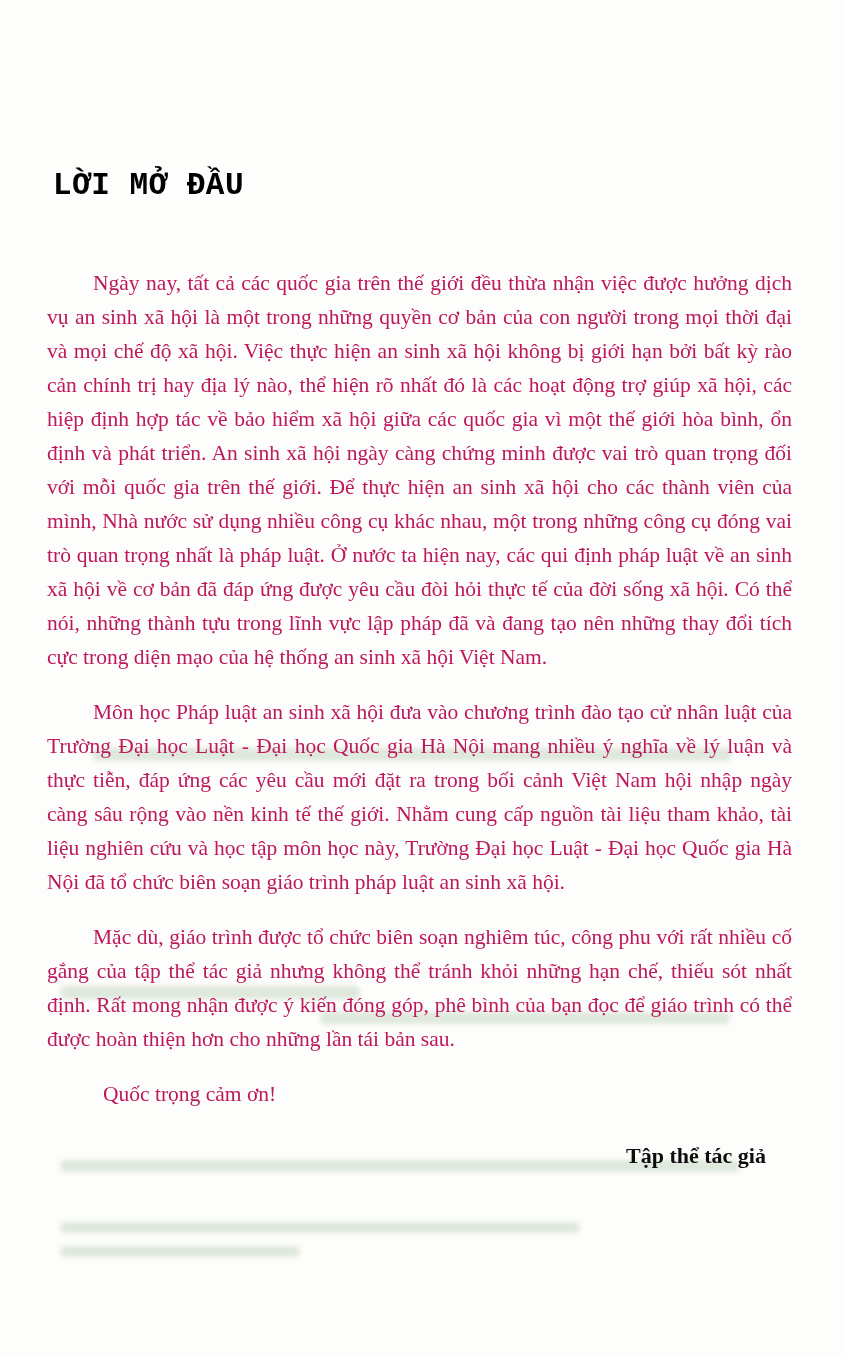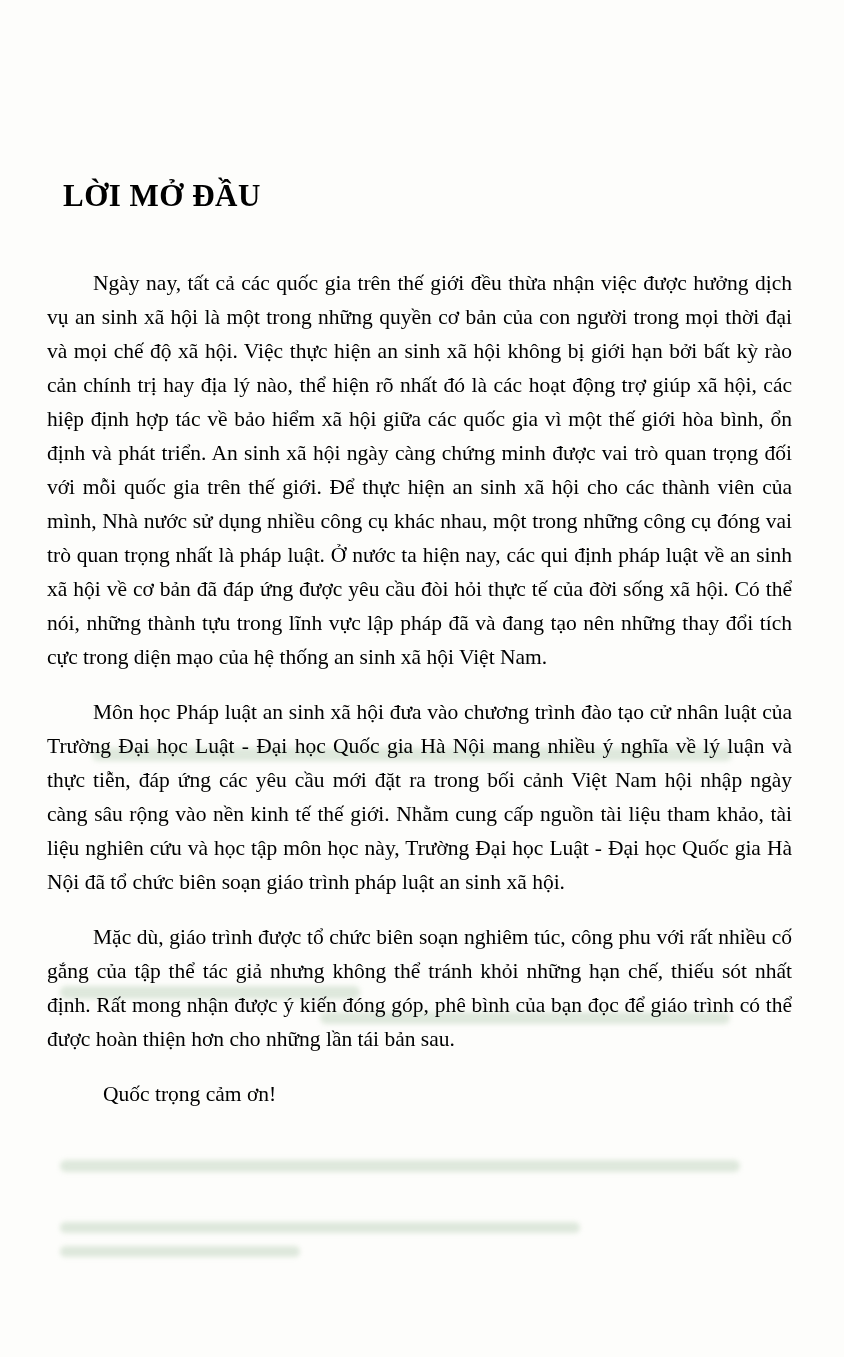--- a/index.html
+++ b/index.html
@@ -28,42 +28,42 @@
   .g2 { left: 60px;  top: 986px;  width: 300px; height: 13px; }
   .g3 { left: 320px; top: 1012px; width: 410px; height: 12px; }
   .g4 { left: 60px;  top: 1160px; width: 680px; height: 12px; }
   .g5 { left: 60px;  top: 1222px; width: 520px; height: 11px; }
   .g6 { left: 60px;  top: 1246px; width: 240px; height: 11px; }
 
   .title {
     position: absolute;
     left: 47px;
     top: 162px;
-    margin: 16px;
+    margin: 6px;
     z-index: 1;
-    font-family: Liberation Serif, serif;
+    font-family: Liberation Mono, monospace;
     font-weight: bold;
     font-size: 31px;
     letter-spacing: 0.5px;
     color: #000000;
   }
   .content {
     position: absolute;
     left: 47px;
     top: 266px;
     width: 745px;
     z-index: 1;
   }
   .para {
     margin: 0 0 21px 0;
     font-size: 21.5px;
     line-height: 34px;
     text-align: justify;
     text-indent: 46px;
-    color: #000000;
+    color: #be185d;
   }
   .para-thanks {
     text-align: left;
     text-indent: 56px;
     margin-top: 6px;
   }
   .signature {
     margin: 28px 26px 0 0;
     font-size: 22px;
     line-height: 34px;
@@ -84,15 +84,16 @@
   <div class="ghost g5"></div>
   <div class="ghost g6"></div>
 
   <h1 class="title">LỜI MỞ ĐẦU</h1>
 
   <div class="content">
     <p class="para">Ngày nay, tất cả các quốc gia trên thế giới đều thừa nhận việc được hưởng dịch vụ an sinh xã hội là một trong những quyền cơ bản của con người trong mọi thời đại và mọi chế độ xã hội. Việc thực hiện an sinh xã hội không bị giới hạn bởi bất kỳ rào cản chính trị hay địa lý nào, thể hiện rõ nhất đó là các hoạt động trợ giúp xã hội, các hiệp định hợp tác về bảo hiểm xã hội giữa các quốc gia vì một thế giới hòa bình, ổn định và phát triển. An sinh xã hội ngày càng chứng minh được vai trò quan trọng đối với mỗi quốc gia trên thế giới. Để thực hiện an sinh xã hội cho các thành viên của mình, Nhà nước sử dụng nhiều công cụ khác nhau, một trong những công cụ đóng vai trò quan trọng nhất là pháp luật. Ở nước ta hiện nay, các qui định pháp luật về an sinh xã hội về cơ bản đã đáp ứng được yêu cầu đòi hỏi thực tế của đời sống xã hội. Có thể nói, những thành tựu trong lĩnh vực lập pháp đã và đang tạo nên những thay đổi tích cực trong diện mạo của hệ thống an sinh xã hội Việt Nam.</p>
     <p class="para">Môn học Pháp luật an sinh xã hội đưa vào chương trình đào tạo cử nhân luật của Trường Đại học Luật - Đại học Quốc gia Hà Nội mang nhiều ý nghĩa về lý luận và thực tiễn, đáp ứng các yêu cầu mới đặt ra trong bối cảnh Việt Nam hội nhập ngày càng sâu rộng vào nền kinh tế thế giới. Nhằm cung cấp nguồn tài liệu tham khảo, tài liệu nghiên cứu và học tập môn học này, Trường Đại học Luật - Đại học Quốc gia Hà Nội đã tổ chức biên soạn giáo trình pháp luật an sinh xã hội.</p>
     <p class="para">Mặc dù, giáo trình được tổ chức biên soạn nghiêm túc, công phu với rất nhiều cố gắng của tập thể tác giả nhưng không thể tránh khỏi những hạn chế, thiếu sót nhất định. Rất mong nhận được ý kiến đóng góp, phê bình của bạn đọc để giáo trình có thể được hoàn thiện hơn cho những lần tái bản sau.</p>
     <p class="para para-thanks">Quốc trọng cảm ơn!</p>
+    <p class="signature">Tập thể tác giả</p>
   </div>
 
 </div>
 
 </body></html>

